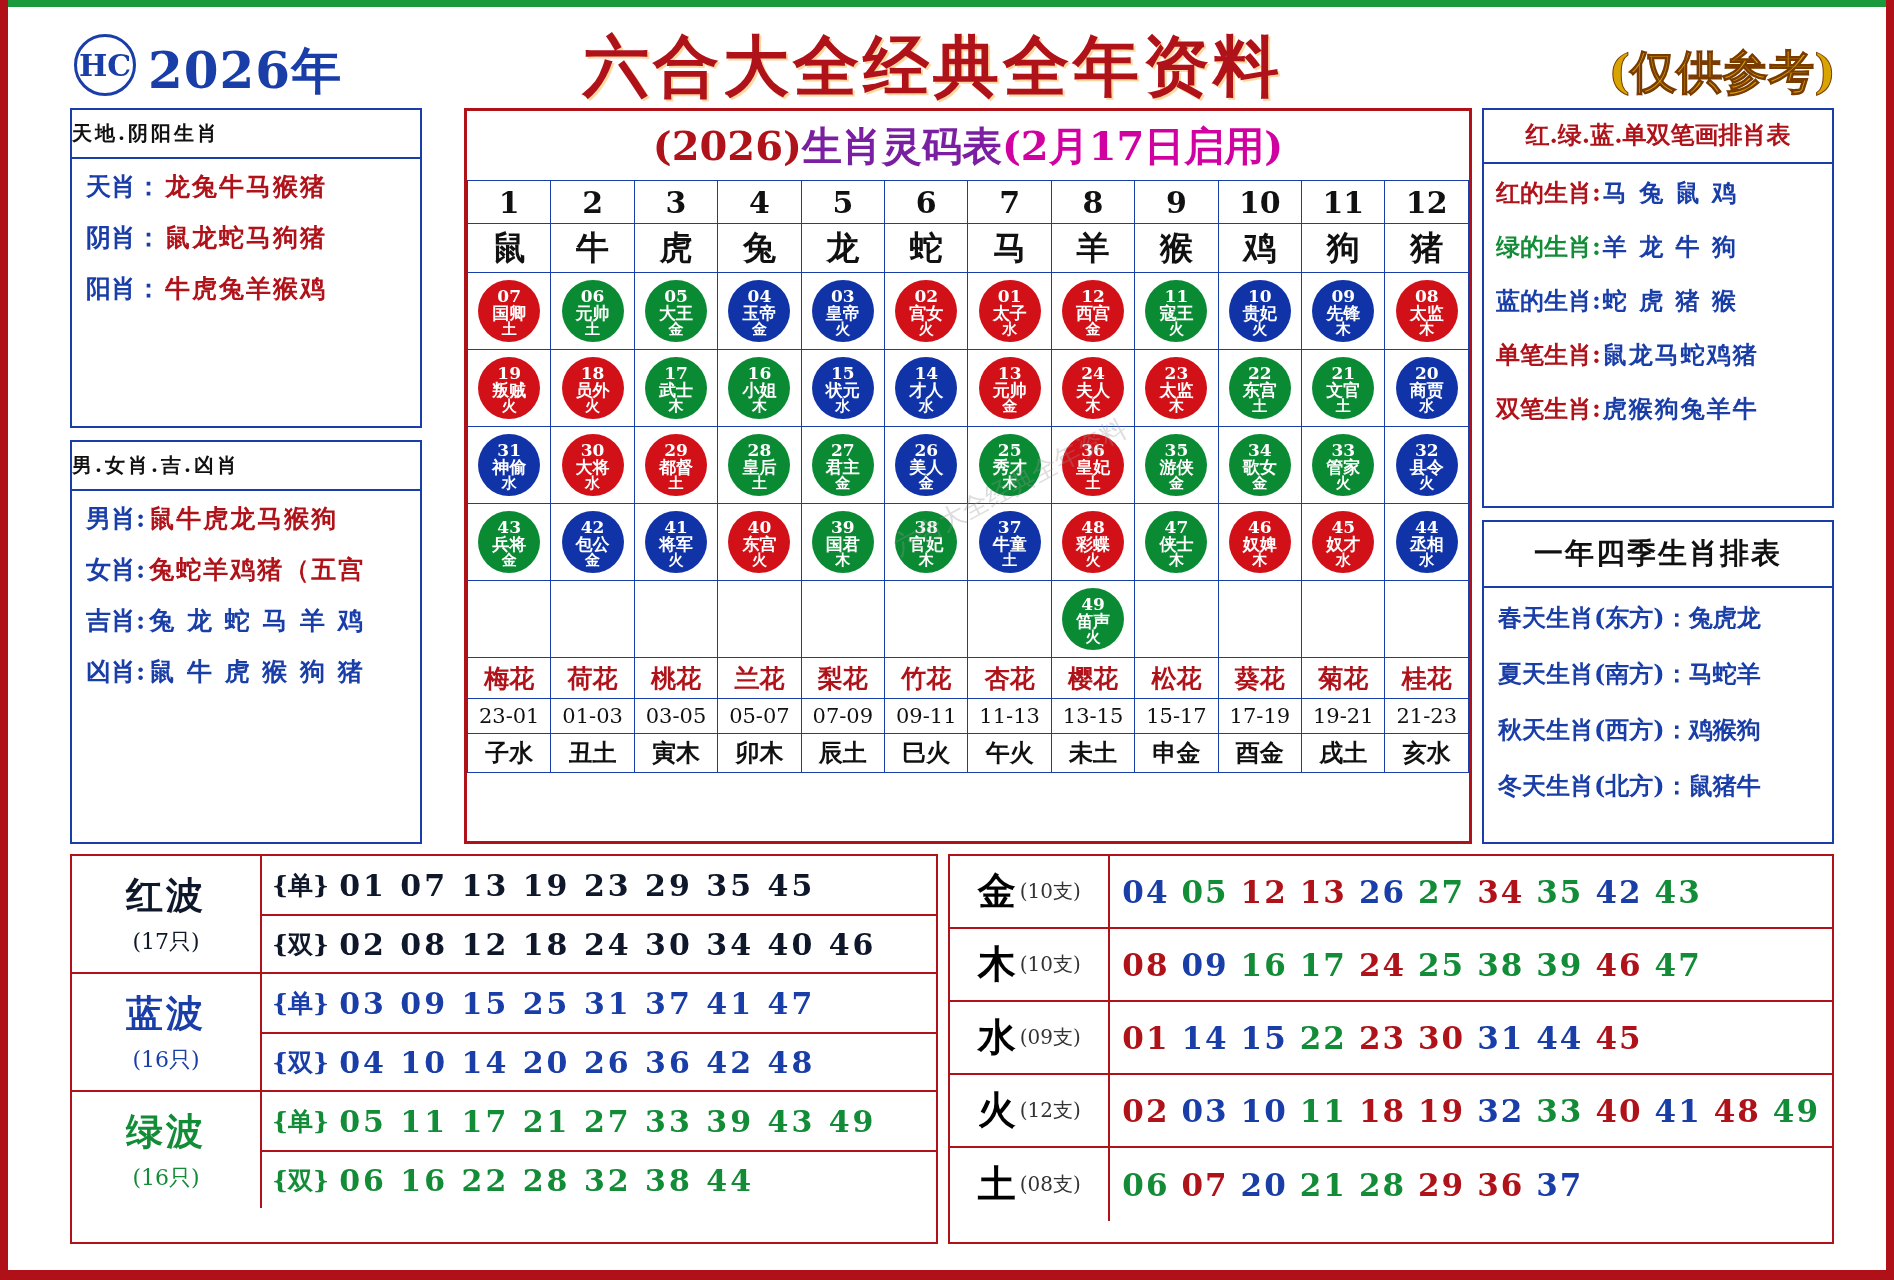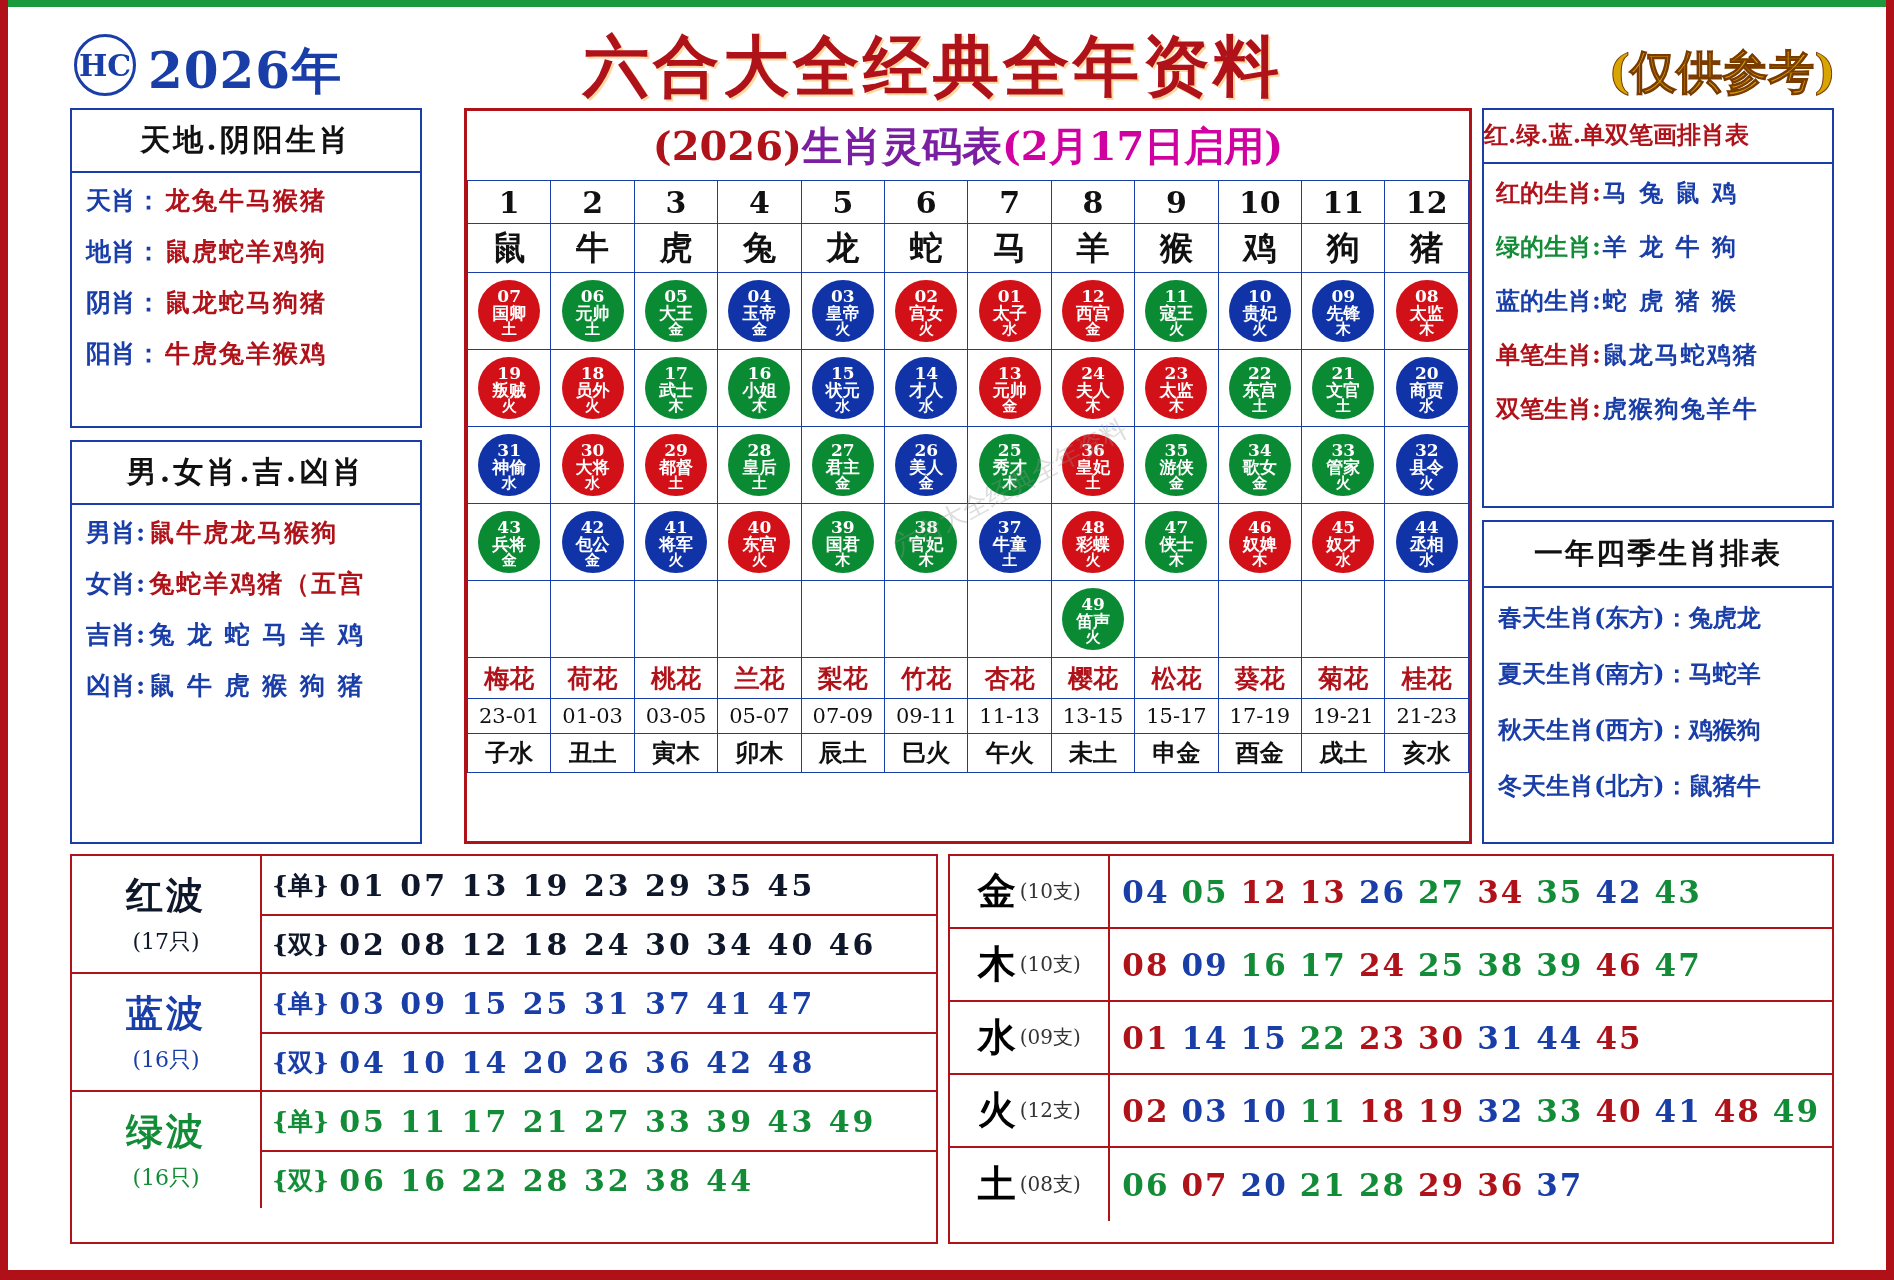--- a/index.html
+++ b/index.html
@@ -48,21 +48,21 @@
   
   .mid{position:relative;display:flex;gap:10px;height:736px;padding:0 52px 0 62px;box-sizing:border-box;}
   .colL{width:352px;}
   .colC{flex:1;padding-left:32px;}
   .colR{width:352px;}
 
   .box{border:2px solid #1a3ea8;box-sizing:border-box;background:#fff;}
   .boxred{border:2px solid #b0121a;}
 
   .bl-title{
-    text-align:center;font-size:30px;font-weight:bold;color:#111;padding:10px 0 8px 0;
+    font-size:20px;font-weight:bold;color:#111;padding:10px 0 8px 0;
     font-family:"DejaVu Serif","Liberation Serif",serif;letter-spacing:3px;
   }
   .bl-row{
     display:flex;align-items:center;padding:9px 8px 9px 14px;font-size:25px;
     font-family:"DejaVu Serif","Liberation Serif",serif;white-space:nowrap;
   }
   .bl-k{color:#1a3ea8;font-weight:bold;}
   .bl-v{color:#b0121a;font-weight:bold;margin-left:4px;letter-spacing:2px;}
   .bl-v.blue{color:#1a3ea8;}
   .hr-thin{height:2px;background:#1a3ea8;margin:2px 0;}
@@ -89,21 +89,21 @@
     font-family:"DejaVu Serif","Liberation Serif",serif;line-height:1;
   }
   .ball .n{font-size:17px;font-weight:bold;margin-top:2px;}
   .ball .t{font-size:17px;font-weight:bold;letter-spacing:0px;}
   .ball .e{font-size:15px;font-weight:bold;}
   .ball.red{background:#d21017;}
   .ball.blue{background:#1033a8;}
   .ball.green{background:#0a8a33;}
 
   
-  .rr-title{text-align:left;font-size:24px;font-weight:bold;padding:9px 0;font-family:"DejaVu Serif","Liberation Serif",serif;}
+  .rr-title{text-align:center;font-size:24px;font-weight:bold;padding:9px 0;font-family:"DejaVu Serif","Liberation Serif",serif;}
   .rr-title .r{color:#b0121a;}
   .rr-row{display:flex;padding:11px 6px 11px 12px;font-size:24px;font-family:"DejaVu Serif","Liberation Serif",serif;white-space:nowrap;}
   .rr-k{font-weight:bold;}
   .rr-v{font-weight:bold;margin-left:2px;letter-spacing:2px;}
   .c-red{color:#b0121a;} .c-blue{color:#1a3ea8;} .c-green{color:#128c36;}
   .season-title{text-align:center;font-size:29px;font-weight:bold;color:#111;padding:12px 0 10px;font-family:"DejaVu Serif","Liberation Serif",serif;letter-spacing:2px;}
   .season-row{padding:12px 6px 12px 14px;font-size:24px;font-weight:bold;color:#1a3ea8;font-family:"DejaVu Serif","Liberation Serif",serif;white-space:nowrap;}
 
   
   .bottom{position:relative;display:flex;gap:10px;padding:10px 52px 0 62px;box-sizing:border-box;height:400px;}
@@ -154,24 +154,20 @@
 
   <div class="mid">
 
     <div class="colL">
       <div class="box" style="height:320px;">
         <div class="bl-title">天地.阴阳生肖</div>
         <div class="hr-thin"></div>
         <div class="bl-row">
           <span class="bl-k">天肖：</span>
           <span class="bl-v">龙兔牛马猴猪</span>
-        </div>
-        <div class="bl-row">
-          <span class="bl-k">地肖：</span>
-          <span class="bl-v">鼠虎蛇羊鸡狗</span>
         </div>
         <div class="bl-row">
           <span class="bl-k">阴肖：</span>
           <span class="bl-v">鼠龙蛇马狗猪</span>
         </div>
         <div class="bl-row">
           <span class="bl-k">阳肖：</span>
           <span class="bl-v">牛虎兔羊猴鸡</span>
         </div>
       </div>

